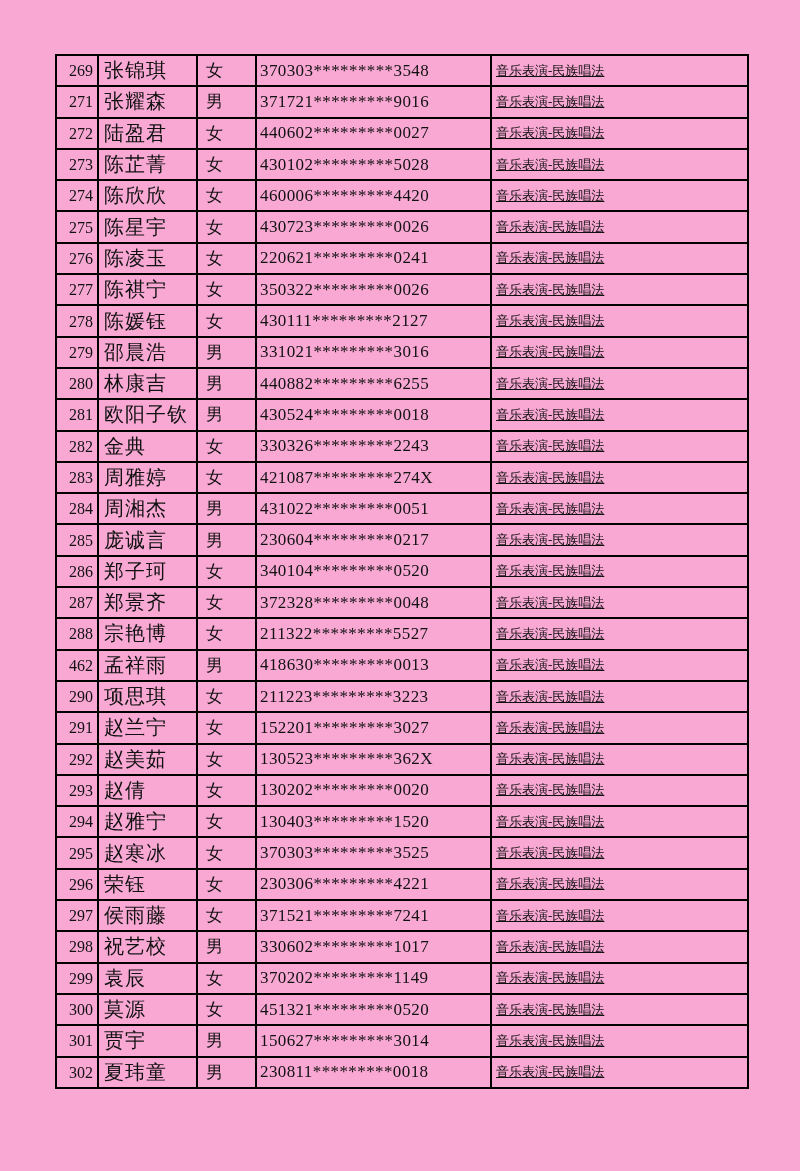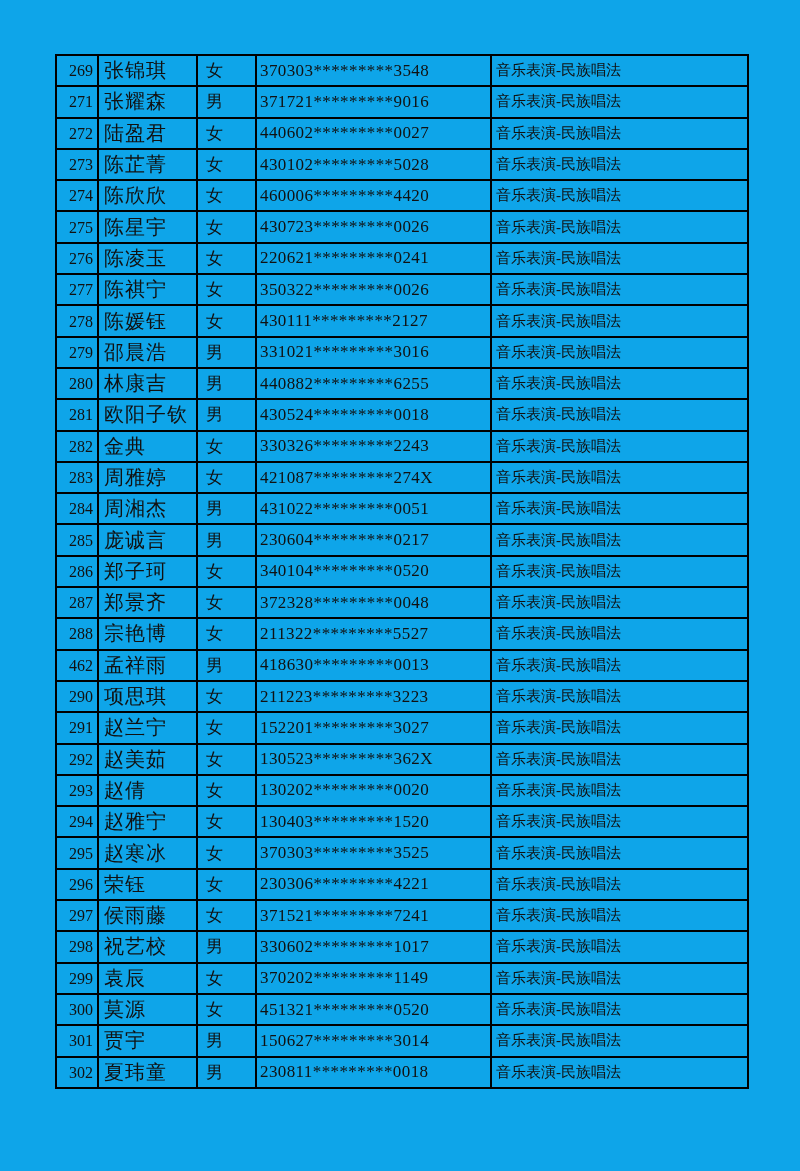--- a/index.html
+++ b/index.html
@@ -6,21 +6,21 @@
     margin: 0;
     padding: 0;
     background: #fdfdfd;
     font-family: "Liberation Serif", "DejaVu Serif", serif;
     color: #111;
   }
   .page {
     position: relative;
     width: 800px;
     height: 1171px;
-    background: #0ea5e9;
+    background: #f9a8d4;
     overflow: hidden;
   }
   table.roster {
     position: absolute;
     left: 55px;
     top: 54px;
     width: 692px;
     border-collapse: collapse;
     table-layout: fixed;
   }
@@ -54,22 +54,23 @@
     padding-left: 8px;
   }
   td.c-id {
     font-size: 17px;
     padding-left: 3px;
     letter-spacing: 0.4px;
     font-family: "Liberation Serif", "DejaVu Serif", serif;
     border-radius: 8px;
   }
   td.c-major {
-    font-size: 15px;
+    font-size: 13px;
     padding-left: 4px;
+    text-decoration: underline;
   }
 </style>
 </head>
 <body>
 
 <div class="page">
   <table class="roster">
     <colgroup>
       <col class="w-no">
       <col class="w-name">

